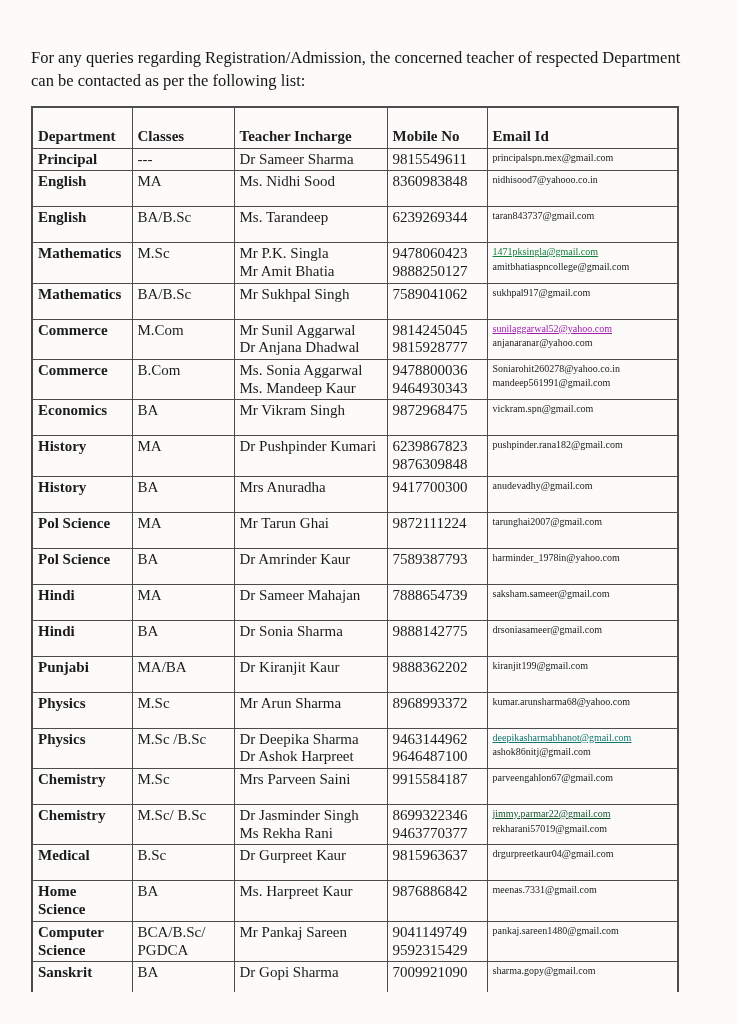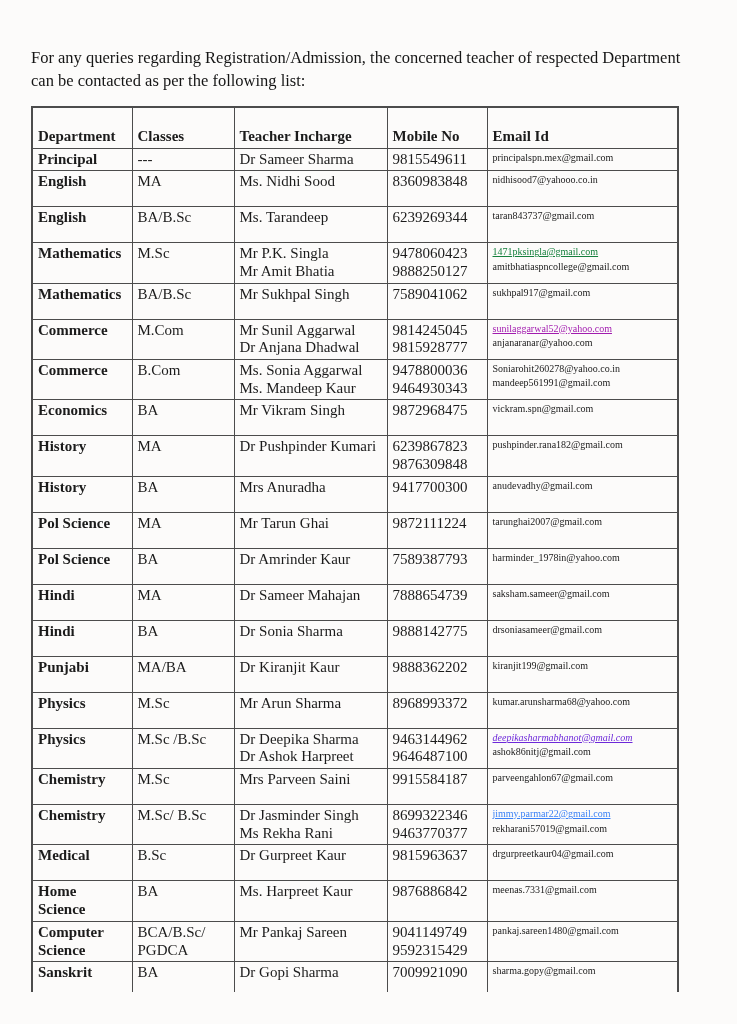--- a/index.html
+++ b/index.html
@@ -301,21 +301,21 @@
           <td>M.Sc /B.Sc</td>
           <td>
             <span class="line">Dr Deepika Sharma</span>
             <span class="line">Dr Ashok Harpreet</span>
           </td>
           <td>
             <span class="line">9463144962</span>
             <span class="line">9646487100</span>
           </td>
           <td class="email-cell">
-            <div class="email-line"><a class="email-link" style="color: #6d28d9; font-style: italic;">deepikasharmabhanot@gmail.com</a></div>
+            <div class="email-line"><a class="email-link" style="color: #0f766e;">deepikasharmabhanot@gmail.com</a></div>
             <div class="email-line"><span>ashok86nitj@gmail.com</span></div>
           </td>
         </tr>
         <tr>
           <td class="dept">Chemistry</td>
           <td>M.Sc</td>
           <td>
             <span class="line">Mrs Parveen Saini</span>
           </td>
           <td>
@@ -330,21 +330,21 @@
           <td>M.Sc/ B.Sc</td>
           <td>
             <span class="line">Dr Jasminder Singh</span>
             <span class="line">Ms Rekha Rani</span>
           </td>
           <td>
             <span class="line">8699322346</span>
             <span class="line">9463770377</span>
           </td>
           <td class="email-cell">
-            <div class="email-line"><a class="email-link" style="color: #3b82f6;">jimmy.parmar22@gmail.com</a></div>
+            <div class="email-line"><a class="email-link" style="color: #14532d;">jimmy.parmar22@gmail.com</a></div>
             <div class="email-line"><span>rekharani57019@gmail.com</span></div>
           </td>
         </tr>
         <tr>
           <td class="dept">Medical</td>
           <td>B.Sc</td>
           <td>
             <span class="line">Dr Gurpreet Kaur</span>
           </td>
           <td>

